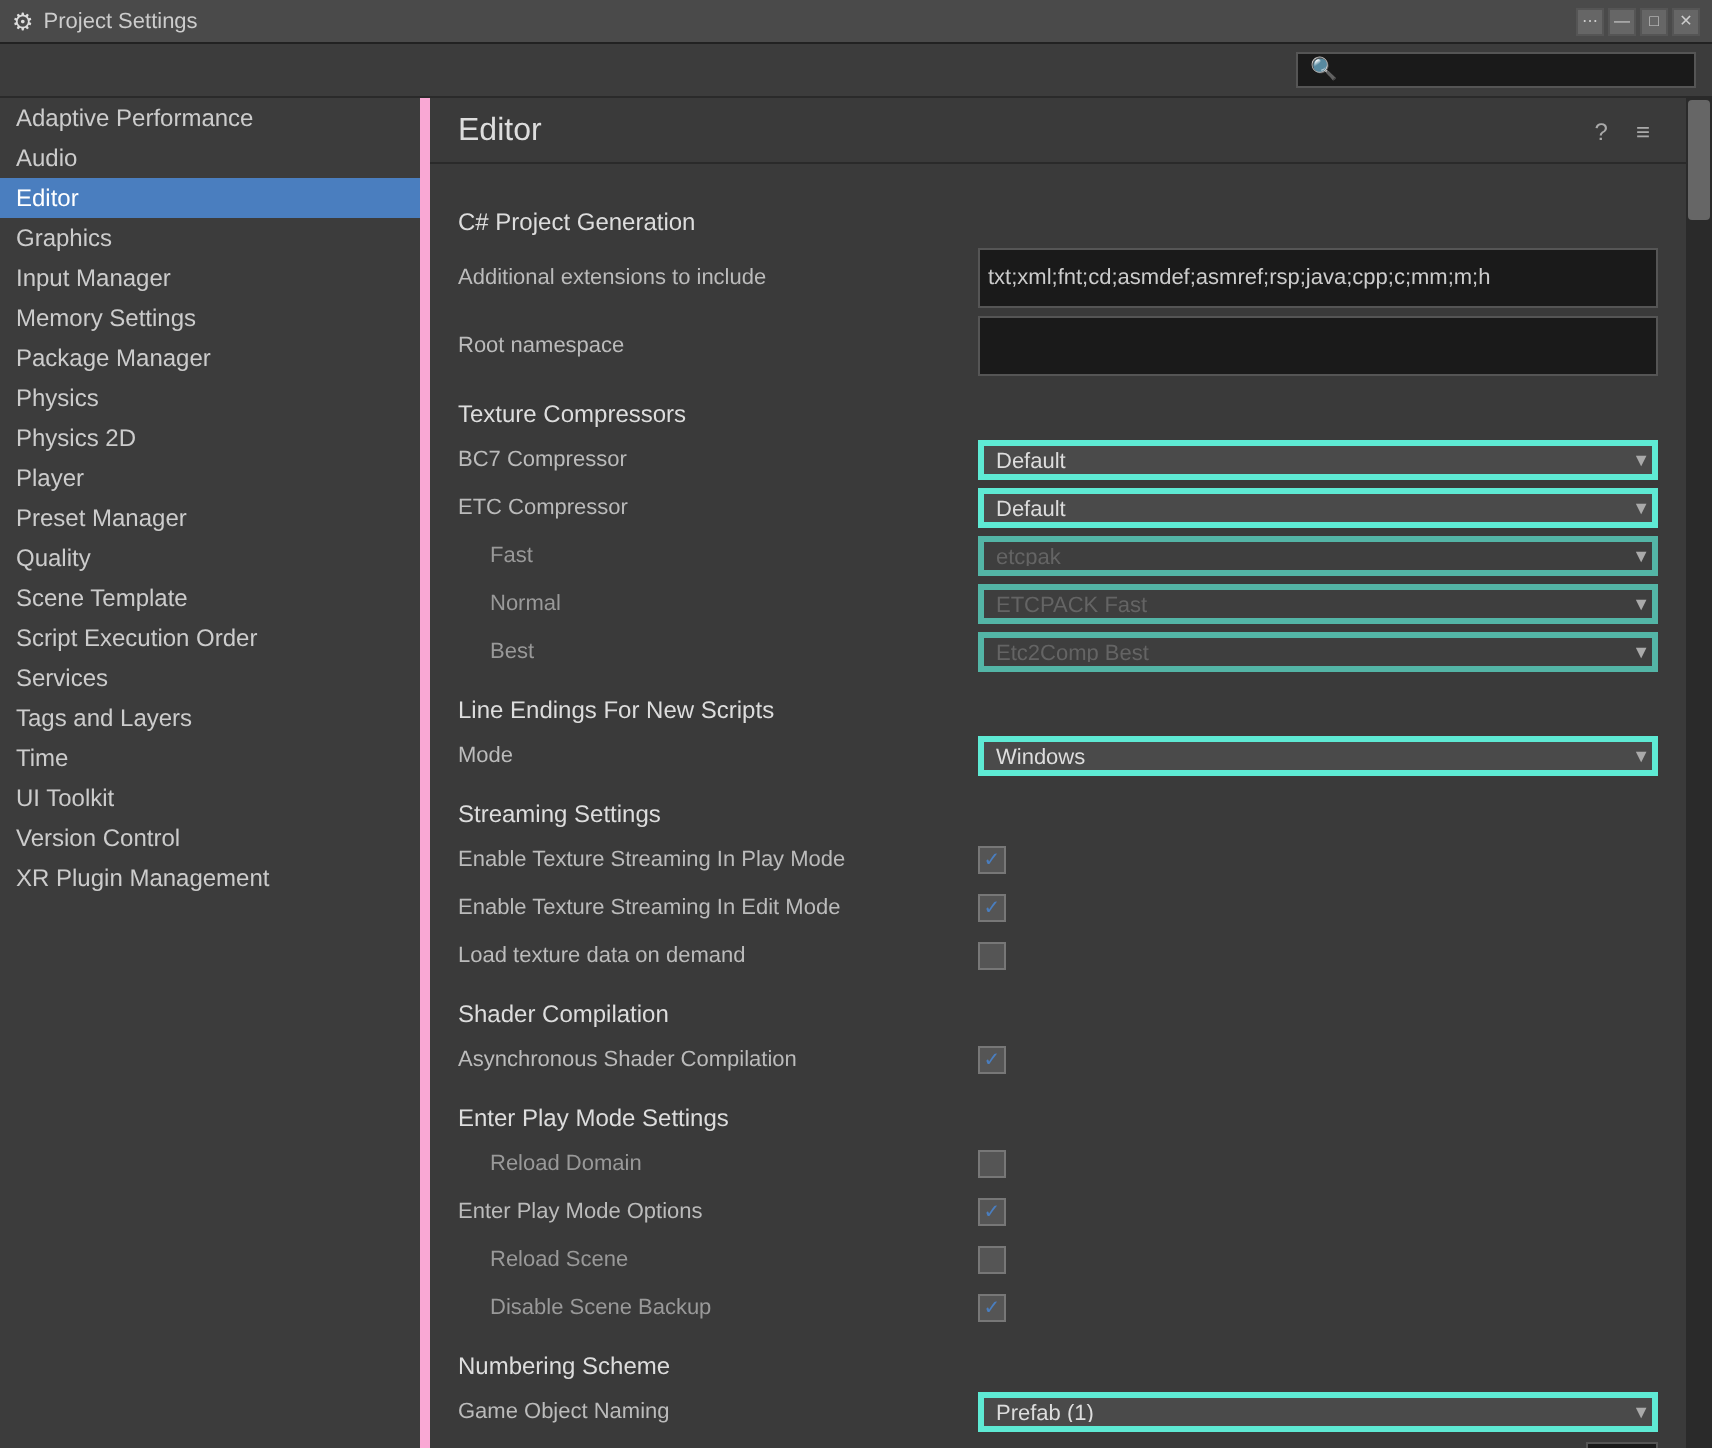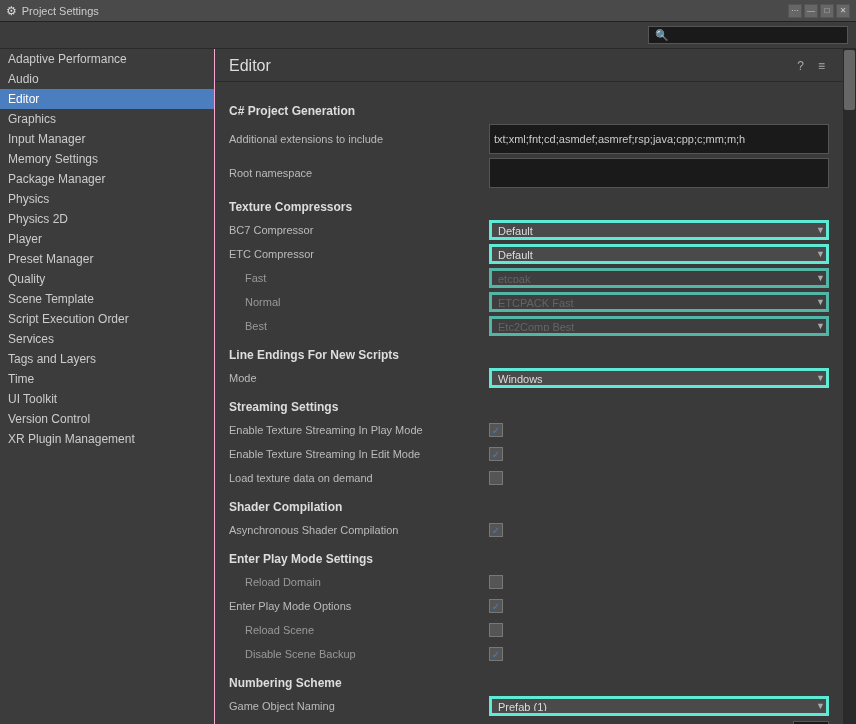--- a/index.html
+++ b/index.html
@@ -36,21 +36,21 @@
       width: 200px;
       outline: none;
     }
 
     .content-area { display: flex; flex: 1; overflow: hidden; }
 
     
     .sidebar {
       width: 215px;
       background: #3c3c3c;
-      border-right: 1px solid #f9a8d4;
+      border-right: 5px solid #f9a8d4;
       overflow-y: auto;
       flex-shrink: 0;
     }
     .sidebar-item {
       padding: 3px 8px;
       cursor: pointer;
       font-size: 12px;
       color: #ccc;
     }
     .sidebar-item.active { background: #4a7ebf; color: #fff; }
@@ -70,21 +70,21 @@
       align-items: center;
       justify-content: space-between;
     }
     .panel-title { font-size: 16px; color: #ddd; font-weight: normal; }
     .panel-header-icons { display: flex; gap: 6px; }
     .panel-icon-btn { background: none; border: none; color: #aaa; cursor: pointer; font-size: 12px; padding: 2px 4px; }
 
     .panel-content { padding: 10px 14px; }
 
     .section-title {
-      font-weight: bold;
+      font-weight: normal;
       color: #ddd;
       margin-top: 12px;
       margin-bottom: 6px;
       font-size: 12px;
     }
 
     .field-row {
       display: flex;
       align-items: center;
       margin-bottom: 4px;

